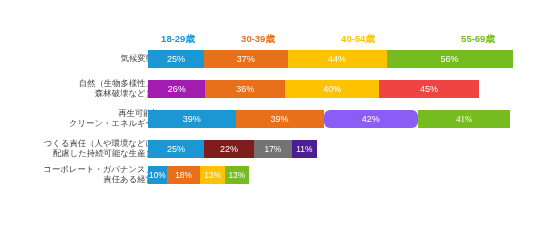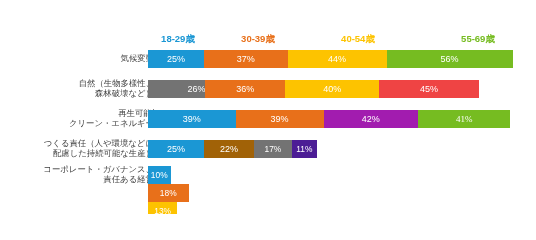--- a/index.html
+++ b/index.html
@@ -113,21 +113,21 @@
           </div>
           <div class="seg wide" style="width: 126px; background: rgb(118, 188, 33);">
             <span class="seg-label">56%</span>
           </div>
         </div>
       </div>
       <div class="row" style="top: 80px; width: 536px;">
         <div class="row-label">自然（生物多樣性、
 森林破壊など）</div>
         <div class="bar" style="width: 330.75px;">
-          <div class="seg wide" style="width: 58.5px; background: #737373; justify-content: flex-end;">
+          <div class="seg wide" style="width: 58.5px; background: #a21caf;">
             <span class="seg-label">26%</span>
           </div>
           <div class="seg wide" style="width: 81px; background: rgb(232, 112, 26);">
             <span class="seg-label">36%</span>
           </div>
           <div class="seg wide" style="width: 96px; background: rgb(253, 195, 0);">
             <span class="seg-label">40%</span>
           </div>
           <div class="seg wide" style="width: 101.25px; background: #ef4444;">
             <span class="seg-label">45%</span>
@@ -137,50 +137,50 @@
       <div class="row" style="top: 110px; width: 536px;">
         <div class="row-label">再生可能/
 クリーン・エネルギー</div>
         <div class="bar" style="width: 362.25px;">
           <div class="seg wide" style="width: 87.75px; background: rgb(27, 151, 212);">
             <span class="seg-label">39%</span>
           </div>
           <div class="seg wide" style="width: 87.75px; background: rgb(232, 112, 26);">
             <span class="seg-label">39%</span>
           </div>
-          <div class="seg wide" style="width: 94.5px; background: #a21caf;">
+          <div class="seg wide" style="width: 94.5px; background: #8b5cf6; border-radius: 6px;">
             <span class="seg-label">42%</span>
           </div>
           <div class="seg wide" style="width: 92.25px; background: rgb(118, 188, 33); font-family: Liberation Serif, serif;">
             <span class="seg-label">41%</span>
           </div>
         </div>
       </div>
       <div class="row" style="top: 140px; width: 536px;">
         <div class="row-label">つくる責任（人や環境などに
 配慮した持続可能な生産）</div>
         <div class="bar" style="width: 168.75px;">
           <div class="seg wide" style="width: 56.25px; background: rgb(27, 151, 212);">
             <span class="seg-label">25%</span>
           </div>
-          <div class="seg wide" style="width: 49.5px; background: #a16207;">
+          <div class="seg wide" style="width: 49.5px; background: #7f1d1d;">
             <span class="seg-label">22%</span>
           </div>
           <div class="seg narrow" style="width: 38.25px; background: #737373;">
             <span class="seg-label">17%</span>
           </div>
           <div class="seg narrow" style="width: 24.75px; background: #4c1d95;">
             <span class="seg-label">11%</span>
           </div>
         </div>
       </div>
       <div class="row" style="top: 166px; width: 536px;">
         <div class="row-label">コーポレート・ガバナンス、
 責任ある経営</div>
-        <div class="bar" style="width: 101px; flex-direction: column;">
+        <div class="bar" style="width: 101px;">
           <div class="seg narrow" style="width: 22.5px; background: rgb(27, 151, 212);">
             <span class="seg-label">10%</span>
           </div>
           <div class="seg narrow" style="width: 40.5px; background: rgb(232, 112, 26);">
             <span class="seg-label">18%</span>
           </div>
           <div class="seg narrow" style="width: 29.25px; background: rgb(253, 195, 0);">
             <span class="seg-label">13%</span>
           </div>
           <div class="seg narrow" style="width: 29.25px; background: rgb(118, 188, 33);">

